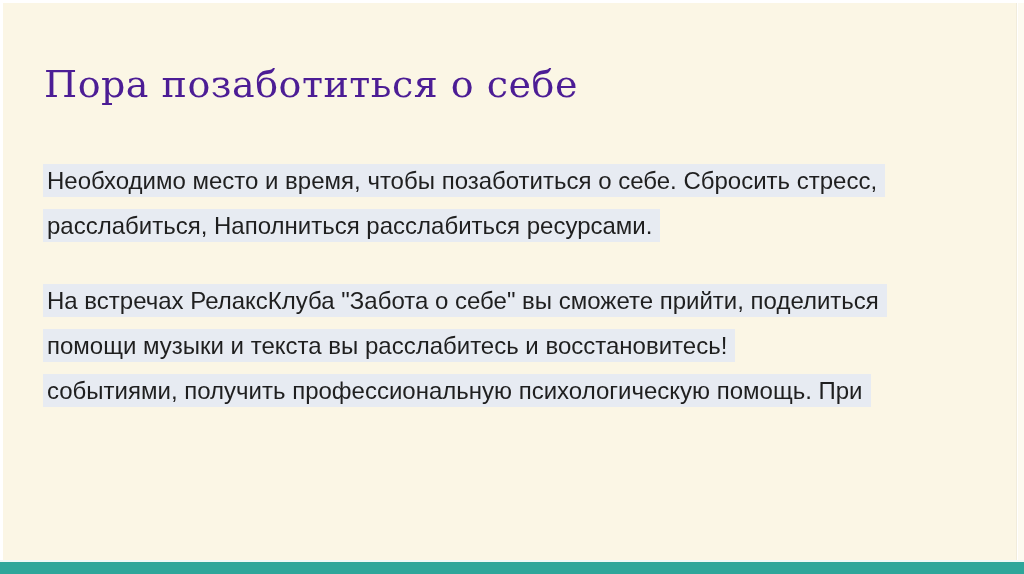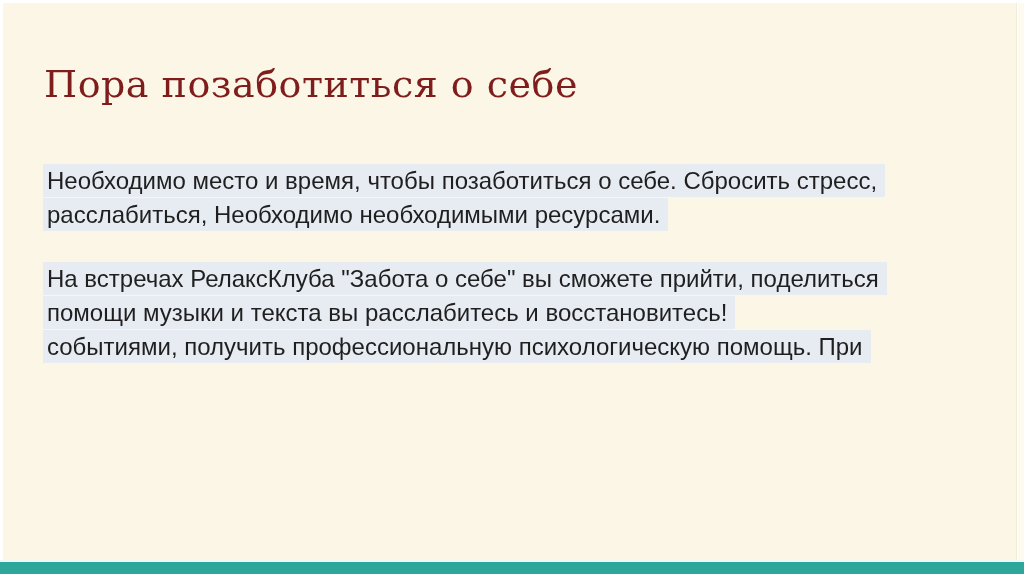--- a/index.html
+++ b/index.html
@@ -36,31 +36,31 @@
       background: #FDFAF0;
     }
     .slide-title {
       position: absolute;
       left: 41px;
       top: 58px;
       font-family: "DejaVu Serif", serif;
       font-size: 38px;
       font-weight: 400;
       line-height: 46px;
-      color: #7f1d1d;
+      color: #4c1d95;
       letter-spacing: 0.5px;
       white-space: nowrap;
     }
     .body-text {
       position: absolute;
       left: 40px;
       top: 161px;
     }
     .paragraph { margin: 0 0 30px 0; }
-    .line { height: 34px; }
+    .line { height: 45px; }
     .line .hl {
       display: inline-block;
       background: #E7EBF2;
       color: #1F1F1F;
       font-family: "Liberation Sans", sans-serif;
       font-size: 24px;
       line-height: 27px;
       padding: 3px 8px 3px 4px;
       white-space: nowrap;
     }
@@ -91,21 +91,21 @@
 
     <h1 class="slide-title">Пора позаботиться о себе</h1>
 
     <div class="body-text">
 
       <div class="paragraph">
         <div class="line">
           <span class="hl">Необходимо место и время, чтобы позаботиться о себе. Сбросить стресс,</span>
         </div>
         <div class="line">
-          <span class="hl">расслабиться, Необходимо необходимыми ресурсами.</span>
+          <span class="hl">расслабиться, Наполниться расслабиться ресурсами.</span>
         </div>
       </div>
 
       <div class="paragraph">
         <div class="line">
           <span class="hl">На встречах РелаксКлуба "Забота о себе" вы сможете прийти, поделиться</span>
         </div>
         <div class="line">
           <span class="hl">помощи музыки и текста вы расслабитесь и восстановитесь!</span>
         </div>

